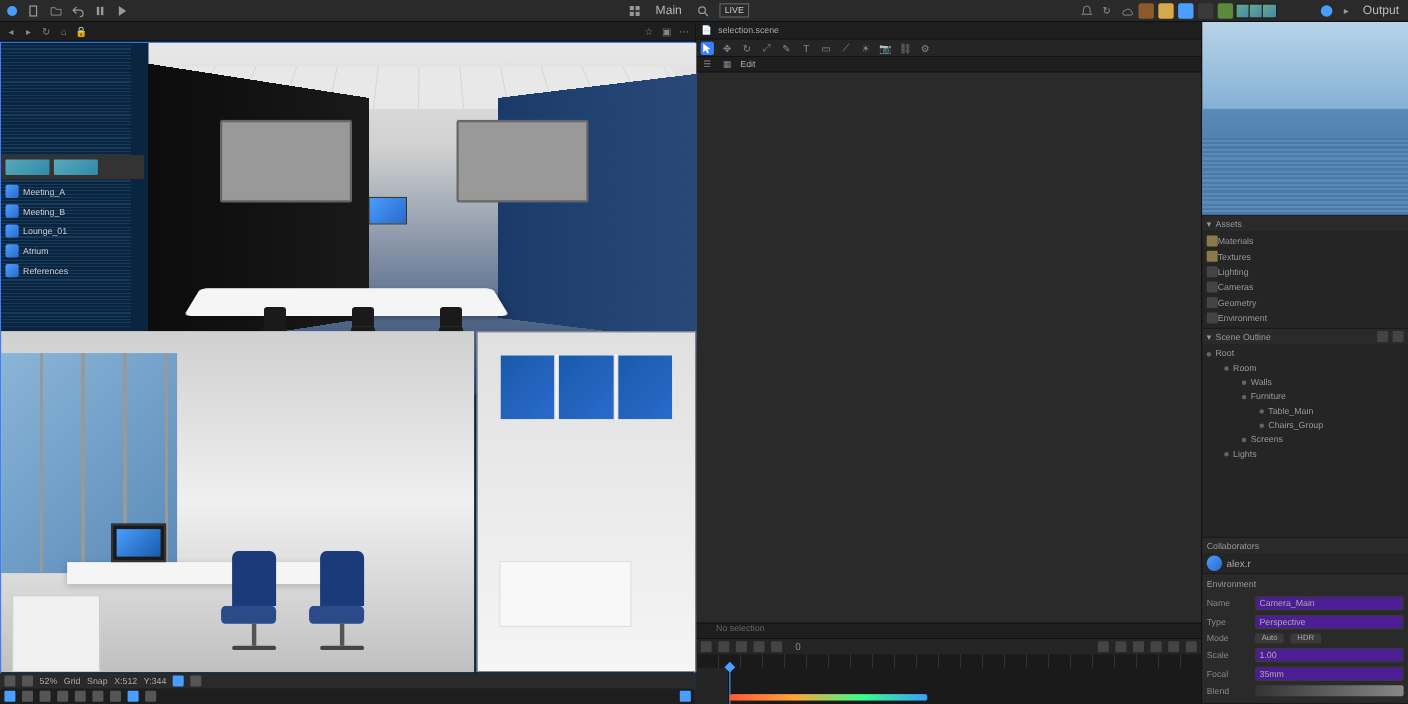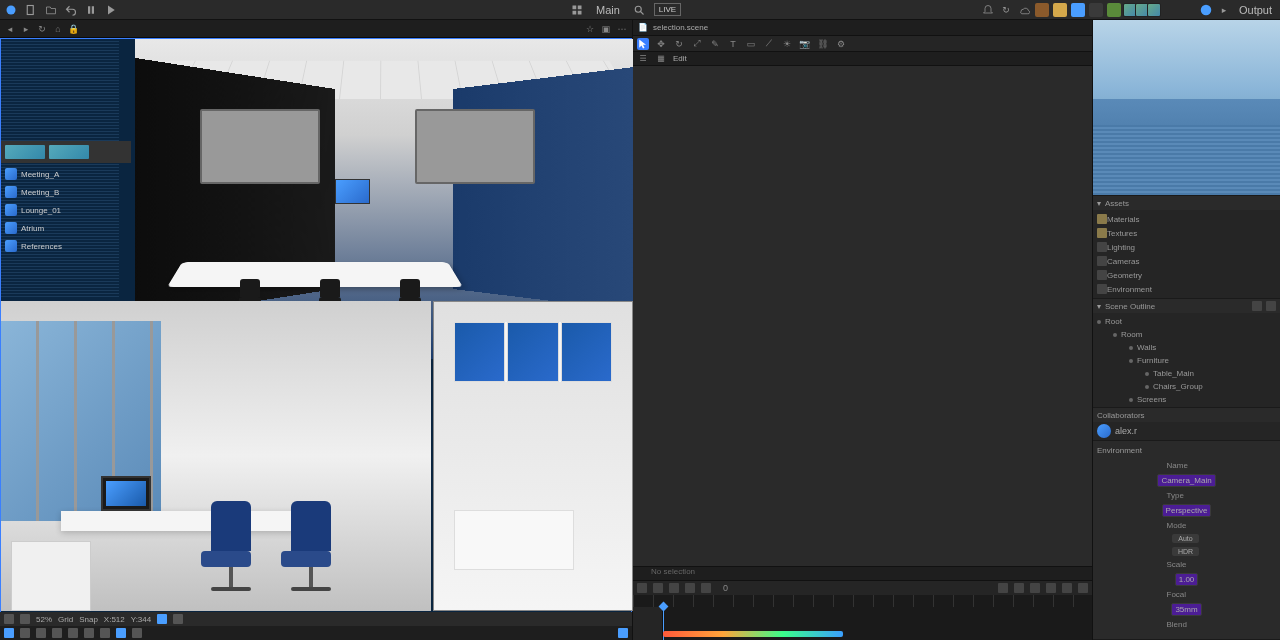--- a/index.html
+++ b/index.html
@@ -122,21 +122,21 @@
 .rp-preview .water { position: absolute; bottom: 0; width: 100%; height: 40%; background: repeating-linear-gradient(0deg, #4a7aa8 0, #4a7aa8 2px, #5a8ab8 2px, #5a8ab8 4px); }
 .rp-list { padding: 2px 0; }
 .rp-item { display: flex; align-items: flex-end; gap: 0; padding: 2px 4px; font-size: 8px; color: #999; cursor: pointer; }
 .rp-icon { width: 10px; height: 10px; background: #444; border-radius: 1px; flex-shrink: 0; }
 .rp-icon.folder { background: #8a7a4a; }
 .rp-layers { flex: 1; overflow: hidden; }
 .rp-layer-item { display: flex; align-items: center; gap: 4px; padding: 2px 4px; font-size: 8px; color: #999; }
 .rp-layer-item .indent { width: 12px; }
 .rp-bullet { width: 4px; height: 4px; background: #666; border-radius: 50%; }
 .rp-props { background: #2a2a2a; padding: 4px; }
-.rp-prop-row { display: flex; align-items: center; gap: 4px; padding: 2px 0; font-size: 8px; flex-direction: column; }
+.rp-prop-row { display: flex; align-items: center; gap: 4px; padding: 2px 0; font-size: 8px; }
 .rp-prop-label { width: 40px; color: #888; }
 .rp-prop-val { flex: 1; background: #4c1d95; border: 1px solid #3a3a3a; padding: 1px 3px; color: #aaa; border-radius: 2px; }
 .rp-chip { display: inline-block; padding: 1px 6px; background: #3a3a3a; border-radius: 2px; font-size: 7px; color: #aaa; margin-right: 2px; }
 .rp-user { display: flex; align-items: center; gap: 4px; padding: 2px 4px; }
 .rp-avatar { width: 14px; height: 14px; border-radius: 50%; background: linear-gradient(135deg,#4a9eff,#2a6acc); }
 .rp-avatar.g { background: linear-gradient(135deg,#4aff9e,#2acc6a); }
 .rp-bottom-thumbs { display: flex; gap: 2px; padding: 4px; background: #1e1e1e; }
 .rp-bthumb { width: 36px; height: 28px; background: linear-gradient(135deg,#8a5a3a,#6a4a2a); border-radius: 2px; }
 .rp-bthumb.b2 { background: linear-gradient(135deg,#5a3a8a,#4a2a6a); }
 .rp-bthumb.b3 { background: linear-gradient(135deg,#3a5a8a,#2a4a6a); }

